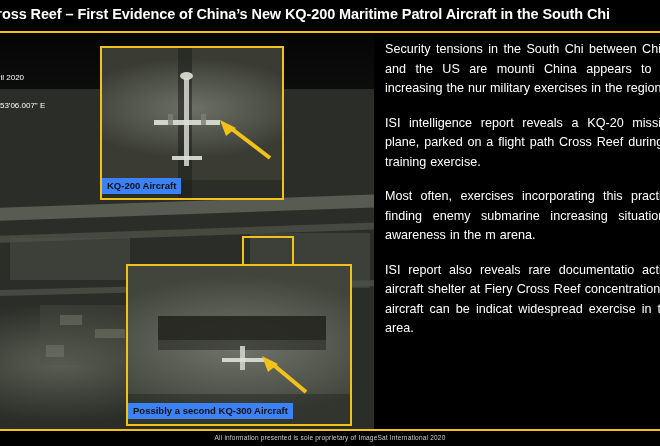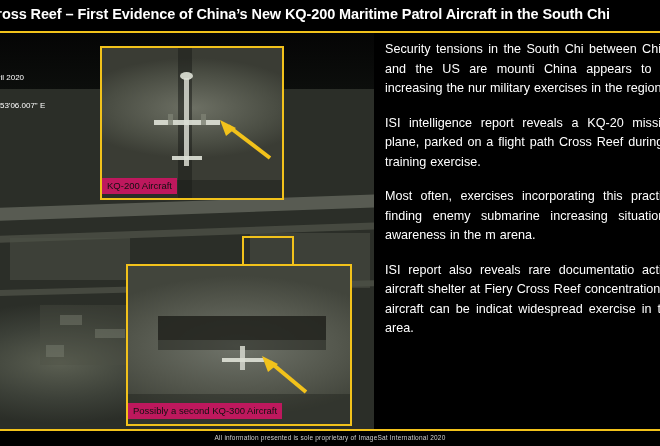--- a/index.html
+++ b/index.html
@@ -158,24 +158,24 @@
   }
 
   
   .arrow {
     position: absolute;
   }
 
   
   .caption {
     position: absolute;
-    background: #be185d;
+    background: #3b82f6;
     color: #111111;
     font-size: 9.5px;
-    font-weight: normal;
+    font-weight: bold;
     padding: 2px 5px 3px 5px;
     white-space: nowrap;
     line-height: 11px;
   }
   .cap-top { left: 102px; top: 178px; }
   .cap-bottom { left: 128px; top: 403px; }
 
   
   .loc-box {
     position: absolute;

